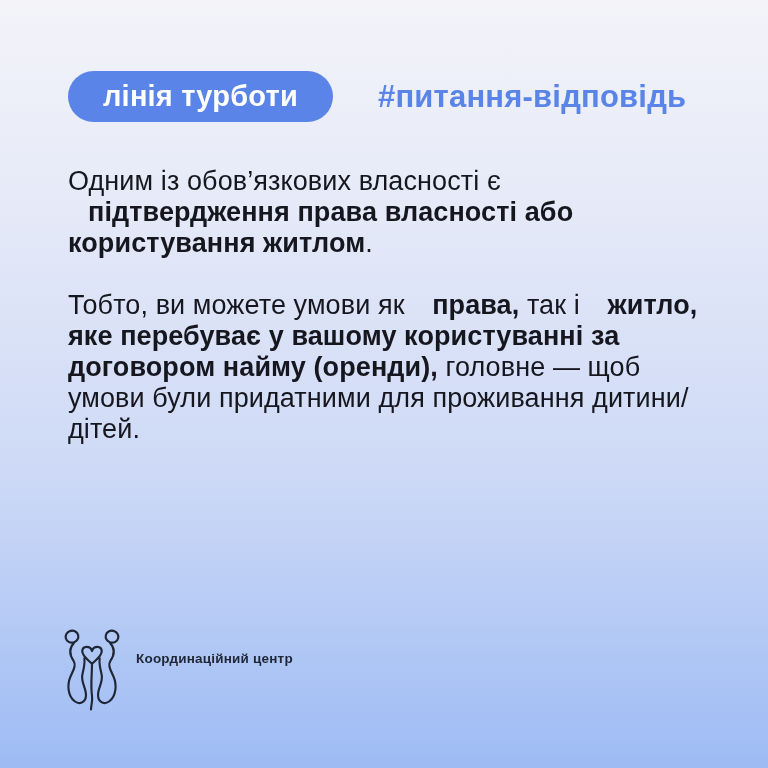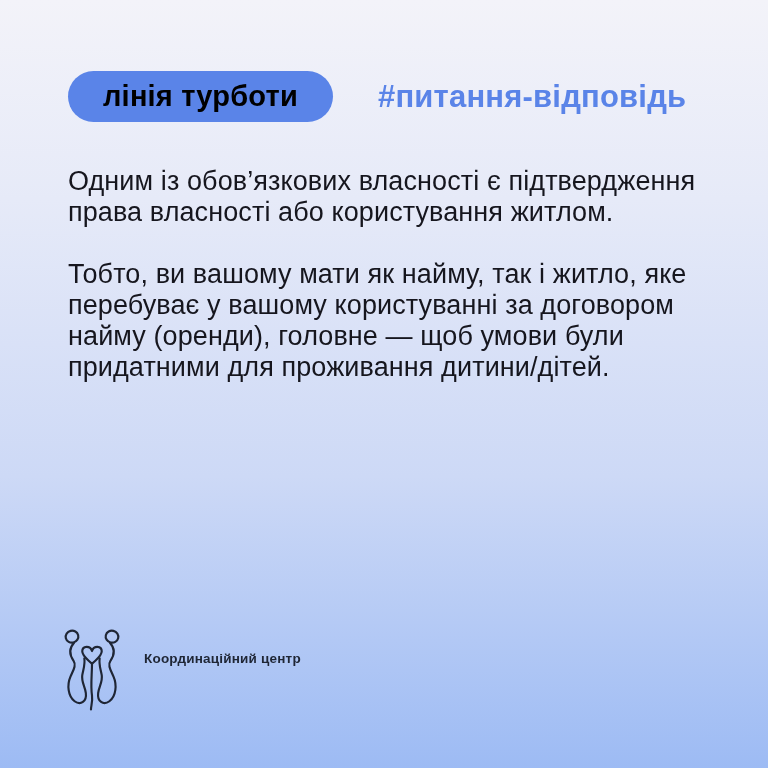--- a/index.html
+++ b/index.html
@@ -28,21 +28,21 @@
   }
   .header {
     position: absolute;
     top: 71px; left: 68px; right: 40px;
     display: flex;
     align-items: center;
     gap: 45px;
   }
   .pill {
     background: var(--accent-blue);
-    color: #000000;
+    color: #ffffff;
     height: 51px;
     border-radius: 26px;
     padding: 16px 35px;
     display: flex;
     align-items: center;
     font-size: 29px;
     font-weight: 600;
     letter-spacing: 0.2px;
     white-space: nowrap;
   }
@@ -56,27 +56,27 @@
   .body-text {
     position: absolute;
     top: 166px; left: 68px;
     width: 650px;
     color: var(--body-text);
     font-size: 27px;
     line-height: 31px;
     letter-spacing: 0.1px;
   }
   .body-text p { margin: 0 0 31px 0; }
-  .body-text .bold { font-weight: 400; }
+  .body-text .bold { font-weight: 700; margin-left: 20px; }
   .footer {
     position: absolute;
     left: 63px; top: 629px;
     display: flex;
     align-items: flex-start;
-    gap: 23px;
+    gap: 15px;
     text-align: center;
   }
   .logo-mark svg { display: block; width: 58px; height: 82px; }
   .org-name {
     padding-top: 21px;
     color: var(--logo-navy);
     font-size: 13.5px;
     line-height: 17px;
     font-weight: 600;
     letter-spacing: 0.2px;
@@ -90,21 +90,21 @@
 
   <div class="header">
     <div class="pill">
       <span>лінія турботи</span>
     </div>
     <div class="hashtag">#питання-відповідь</div>
   </div>
 
   <div class="body-text">
     <p><span>Одним із обов’язкових власності є </span><span class="bold">підтвердження права власності або користування житлом</span><span>.</span></p>
-    <p><span>Тобто, ви вашому мати як </span><span class="bold">найму,</span><span> так і </span><span class="bold">житло, яке перебуває у вашому користуванні за договором найму (оренди),</span><span> головне — щоб умови були придатними для проживання дитини/дітей.</span></p>
+    <p><span>Тобто, ви можете умови як </span><span class="bold">права,</span><span> так і </span><span class="bold">житло, яке перебуває у вашому користуванні за договором найму (оренди),</span><span> головне — щоб умови були придатними для проживання дитини/дітей.</span></p>
   </div>
 
   <div class="footer">
     <div class="logo-mark">
       <svg viewBox="0 0 56 80" fill="none" stroke="#1f2635" stroke-width="2.1" stroke-linecap="round" stroke-linejoin="round" aria-hidden="true">
         <ellipse cx="8.5" cy="7.5" rx="6.2" ry="5.8" transform="rotate(-14 8.5 7.5)"></ellipse>
         <ellipse cx="47.5" cy="7.5" rx="6.2" ry="5.8" transform="rotate(14 47.5 7.5)"></ellipse>
         <path d="M28 21.5 C26.5 16 18.5 16 18.5 21.8 C18.5 26.5 23.5 29.5 28 34 C32.5 29.5 37.5 26.5 37.5 21.8 C37.5 16 29.5 16 28 21.5 Z"></path>
         <path d="M10.5 13.5 C4.5 20 6.5 26 10 31 C13 35.5 9.5 40.5 7 46.5 C3.5 54.5 4.5 65.5 11 70.5 C17 75 23 70.5 22 62.5 C21 55.5 17.5 51.5 18.5 45 C19.5 39 21.5 34.5 20.5 28.5"></path>
         <path d="M45.5 13.5 C51.5 20 49.5 26 46 31 C43 35.5 46.5 40.5 49 46.5 C52.5 54.5 51.5 65.5 45 70.5 C39 75 33 70.5 34 62.5 C35 55.5 38.5 51.5 37.5 45 C36.5 39 34.5 34.5 35.5 28.5"></path>

